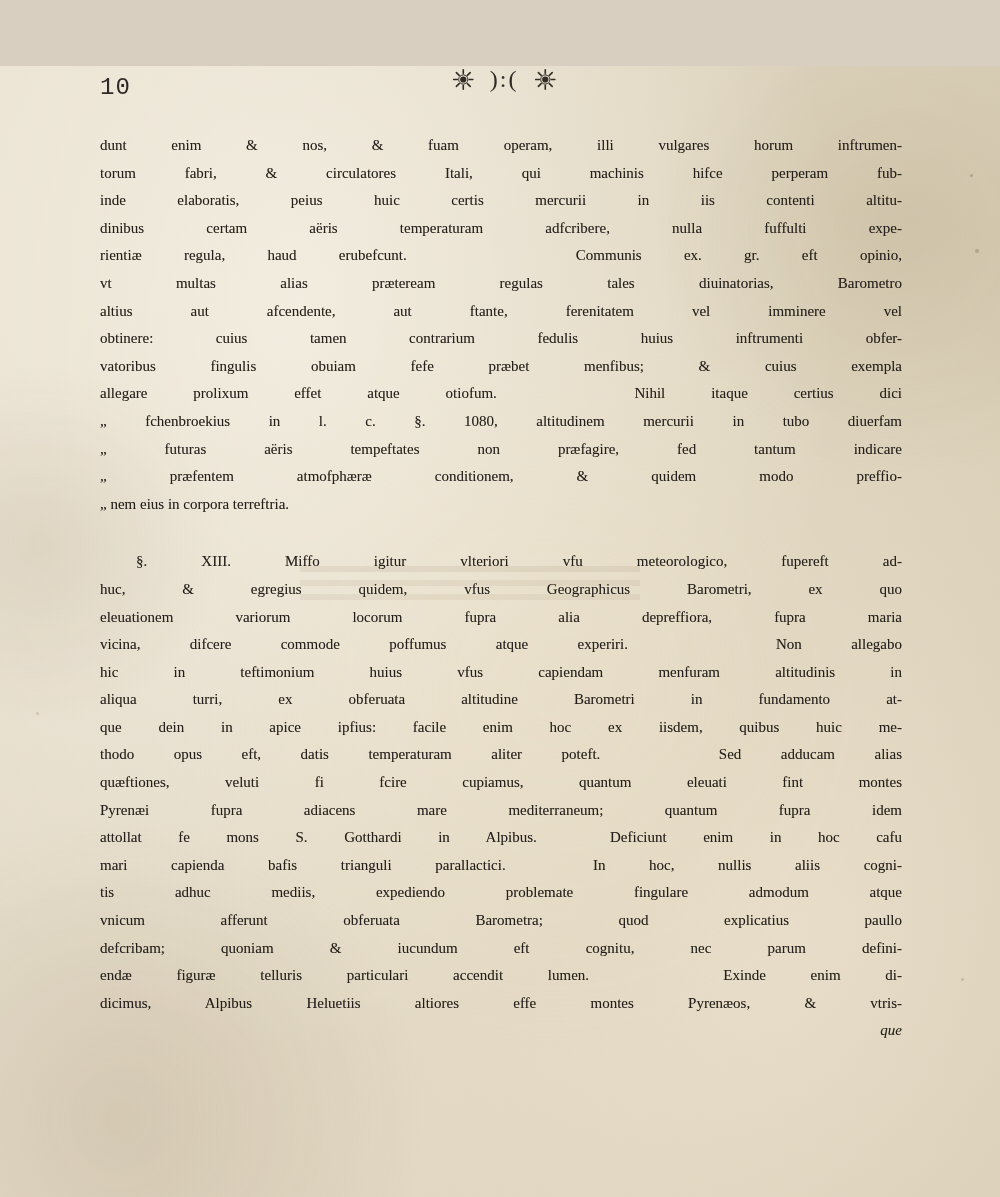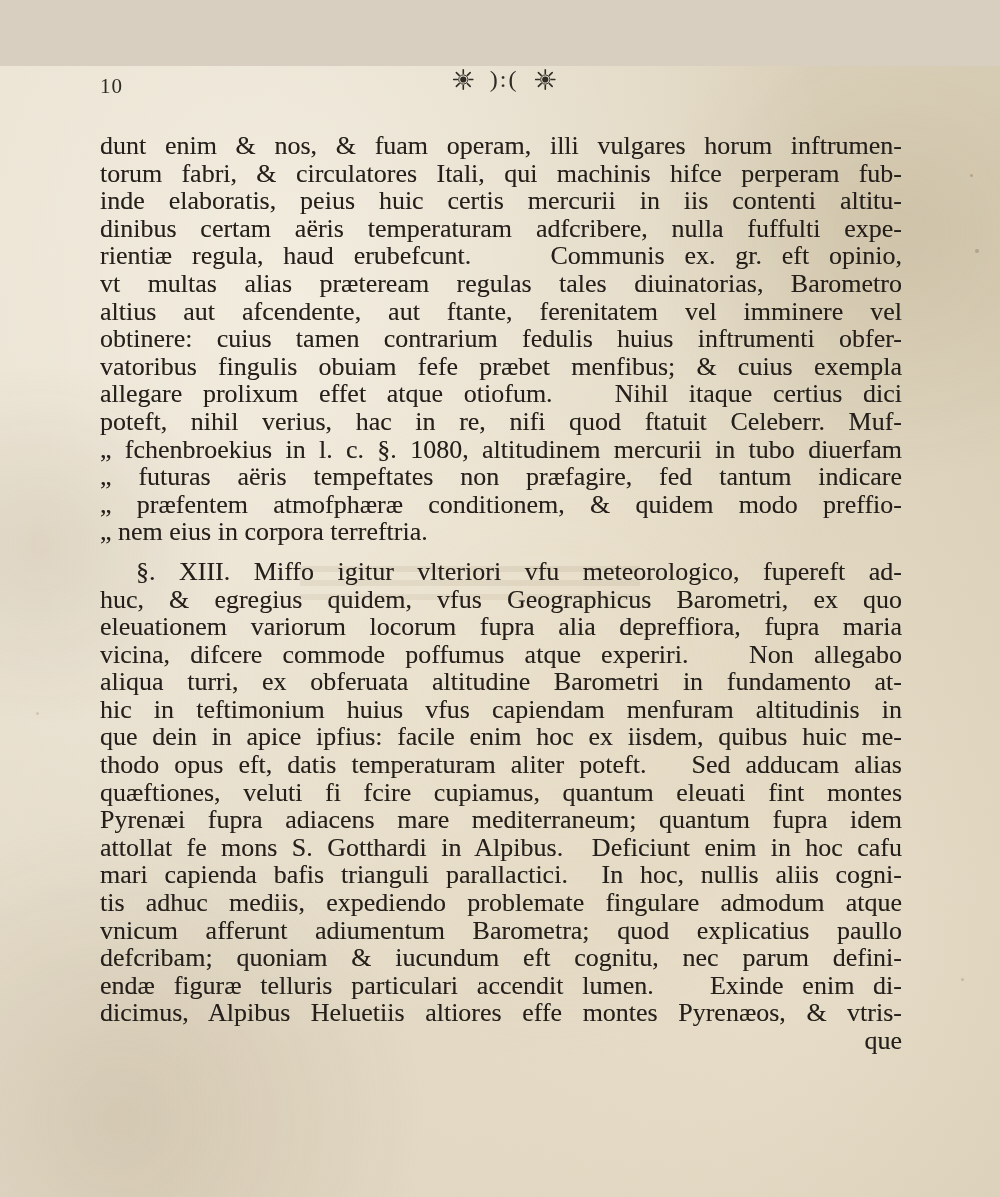--- a/index.html
+++ b/index.html
@@ -68,24 +68,24 @@
   
   .header {
     position: relative;
     height: 56px;
     margin: 66px 100px 0 100px;
   }
   .folio {
     position: absolute;
     left: 0;
     top: 8px;
-    font-size: 21px;
+    font-size: 24px;
     letter-spacing: 1px;
     color: #2d2a25;
-    font-family: Liberation Serif, serif;
+    font-family: Liberation Mono, monospace;
   }
   .ornament-row {
     position: absolute;
     left: 50%;
     top: 0;
     transform: translateX(-46%);
     display: flex;
     align-items: center;
     gap: 16px;
     color: #312d27;
@@ -101,48 +101,49 @@
     font-size: 24px;
     letter-spacing: 2px;
     color: #2f2b25;
     font-family: "Liberation Serif", serif;
   }
 
   
   .body-block {
     margin: 10px 98px 0 100px;
     color: #241f1a;
-    font-size: 26px;
+    font-size: 15px;
     line-height: 27.6px;
     text-align: justify;
     font-family: "Liberation Serif", serif;
     text-rendering: optimizeLegibility;
   }
   .para {
     margin: 0;
   }
   .para + .para {
-    margin-top: 12px;
+    margin-top: 30px;
   }
   .line {
     display: block;
     white-space: pre-wrap;
   }
   
   .line.j {
     text-align: justify;
     text-align-last: justify;
   }
   .line.last {
     text-align: right;
     text-align-last: left;
   }
   .line.right {
     text-align: right;
     text-align-last: right;
+    font-style: italic;
   }
   .indent {
     display: inline-block;
     width: 36px;
   }
   
   .body-block { text-shadow: 0 0 0.4px rgba(40,32,24,0.35); }
 </style>
 </head>
 <body>
@@ -206,42 +207,41 @@
         <span class="line j">dunt enim &amp; nos, &amp; fuam operam, illi vulgares horum inftrumen-</span>
         <span class="line j">torum fabri, &amp; circulatores Itali, qui machinis hifce perperam fub-</span>
         <span class="line j">inde elaboratis, peius huic certis mercurii in iis contenti altitu-</span>
         <span class="line j">dinibus certam aëris temperaturam adfcribere, nulla fuffulti expe-</span>
         <span class="line j">rientiæ regula, haud erubefcunt.    Communis ex. gr. eft opinio,</span>
         <span class="line j">vt multas alias præteream regulas tales diuinatorias, Barometro</span>
         <span class="line j">altius aut afcendente, aut ftante, ferenitatem vel imminere vel</span>
         <span class="line j">obtinere: cuius tamen contrarium fedulis huius inftrumenti obfer-</span>
         <span class="line j">vatoribus fingulis obuiam fefe præbet menfibus; &amp; cuius exempla</span>
         <span class="line j">allegare prolixum effet atque otiofum.   Nihil itaque certius dici</span>
-        <span class="line j">poteft, nihil verius, hac in re, nifi quod ftatuit Celeberr. Muf-</span>
         <span class="line j italic-lead">„ fchenbroekius in l. c. §. 1080, altitudinem mercurii in tubo diuerfam</span>
         <span class="line j">„ futuras aëris tempeftates non præfagire, fed tantum indicare</span>
         <span class="line j">„ præfentem atmofphæræ conditionem, &amp; quidem modo preffio-</span>
         <span class="line last">„ nem eius in corpora terreftria.</span>
       </p>
 
       <p class="para">
         <span class="line j"><span class="indent"></span><span>§. XIII. Miffo igitur vlteriori vfu meteorologico, fupereft ad-</span></span>
         <span class="line j">huc, &amp; egregius quidem, vfus Geographicus Barometri, ex quo</span>
         <span class="line j">eleuationem variorum locorum fupra alia depreffiora, fupra maria</span>
         <span class="line j">vicina, difcere commode poffumus atque experiri.   Non allegabo</span>
+        <span class="line j">hic in teftimonium huius vfus capiendam menfuram altitudinis in</span>
         <span class="line j">aliqua turri, ex obferuata altitudine Barometri in fundamento at-</span>
-        <span class="line j">hic in teftimonium huius vfus capiendam menfuram altitudinis in</span>
         <span class="line j">que dein in apice ipfius: facile enim hoc ex iisdem, quibus huic me-</span>
         <span class="line j">thodo opus eft, datis temperaturam aliter poteft.   Sed adducam alias</span>
         <span class="line j">quæftiones, veluti fi fcire cupiamus, quantum eleuati fint montes</span>
         <span class="line j">Pyrenæi fupra adiacens mare mediterraneum; quantum fupra idem</span>
         <span class="line j">attollat fe mons S. Gotthardi in Alpibus.  Deficiunt enim in hoc cafu</span>
         <span class="line j">mari capienda bafis trianguli parallactici.  In hoc, nullis aliis cogni-</span>
         <span class="line j">tis adhuc mediis, expediendo problemate fingulare admodum atque</span>
-        <span class="line j">vnicum afferunt adiumentum Barometra; quod explicatius paullo</span>
+        <span class="line j">vnicum afferunt obferuata Barometra; quod explicatius paullo</span>
         <span class="line j">defcribam; quoniam &amp; iucundum eft cognitu, nec parum defini-</span>
         <span class="line j">endæ figuræ telluris particulari accendit lumen.   Exinde enim di-</span>
         <span class="line j">dicimus, Alpibus Heluetiis altiores effe montes Pyrenæos, &amp; vtris-</span>
         <span class="line right">que</span>
       </p>
 
     </div>
   </div>
 </div>
 

